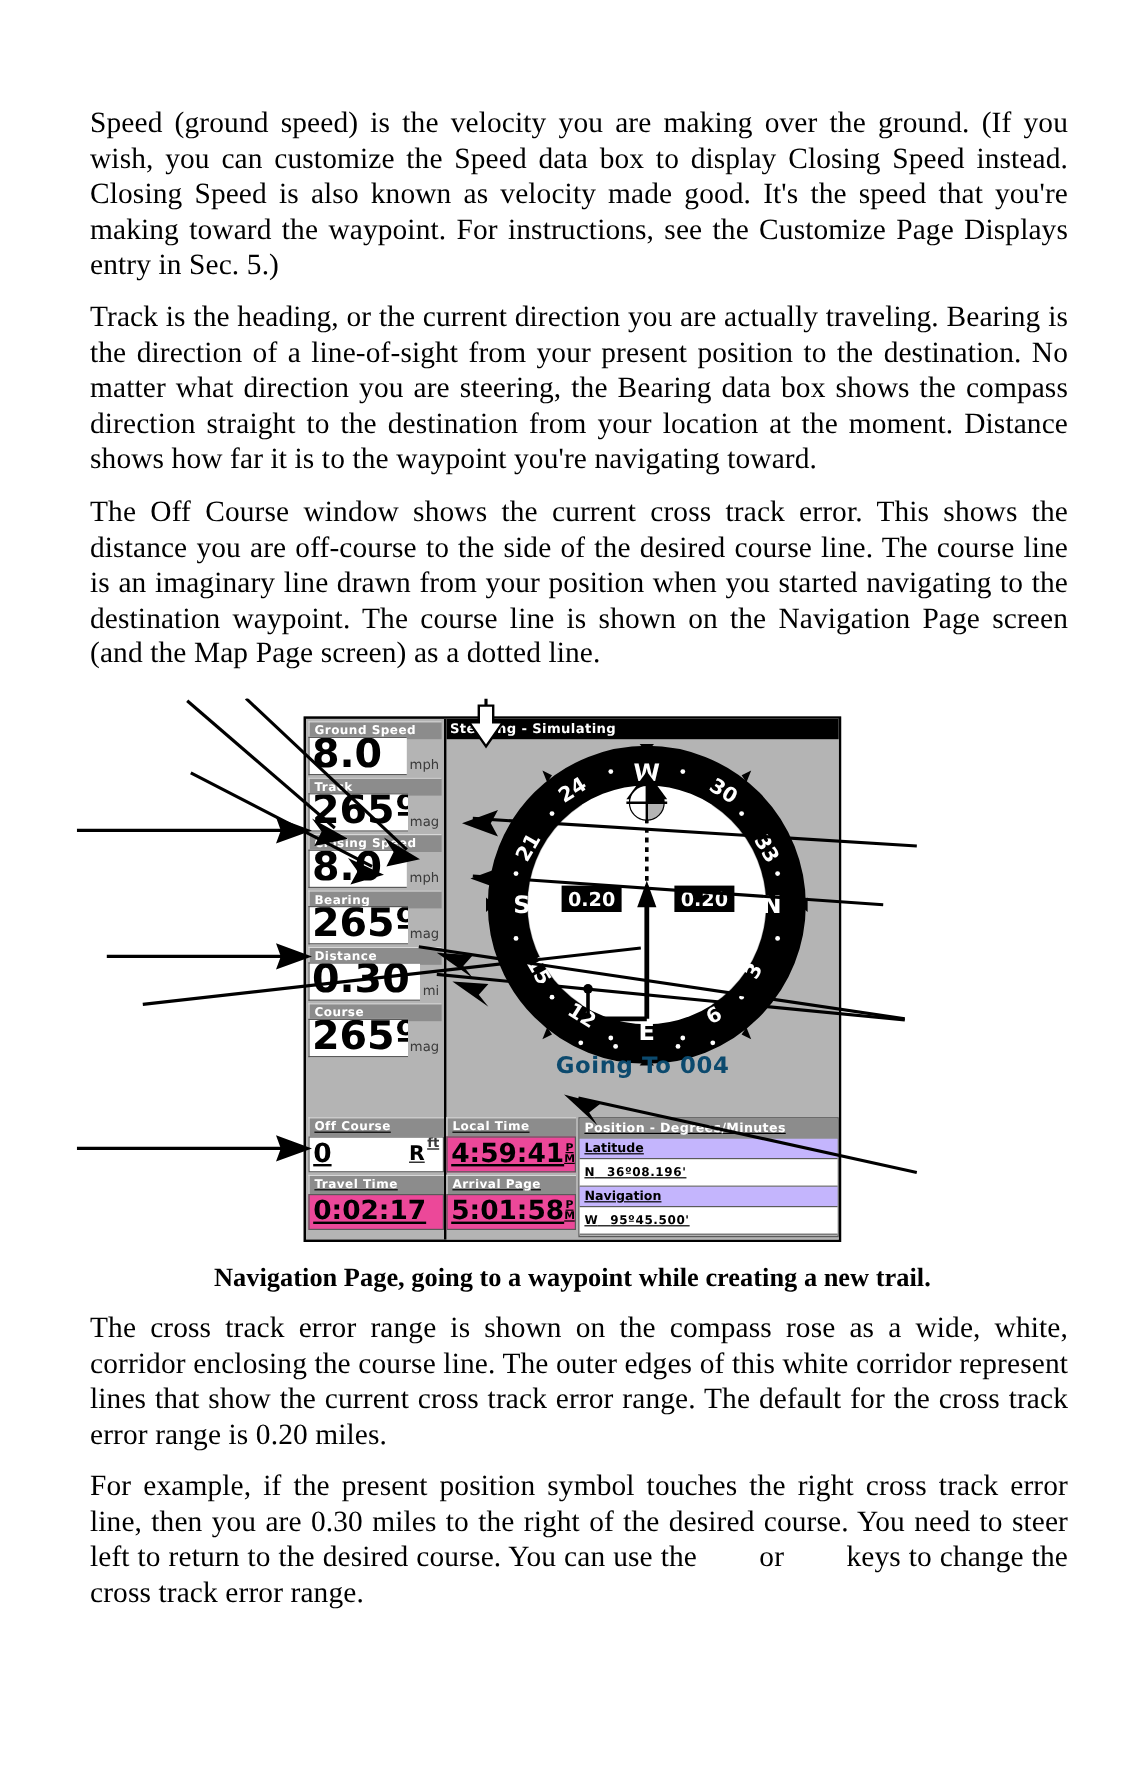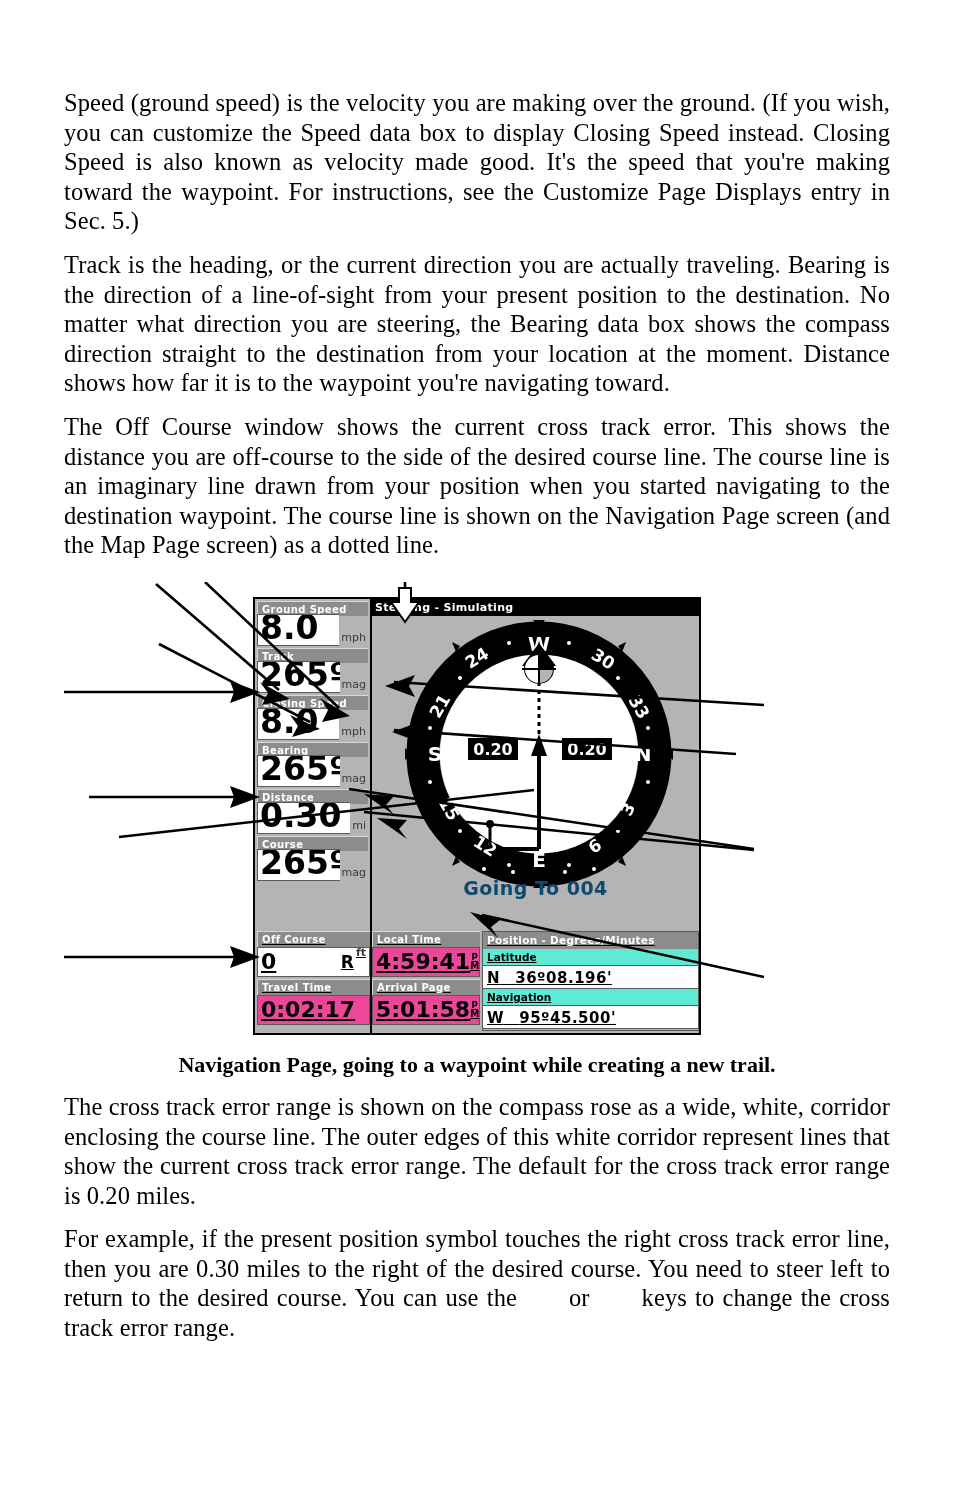--- a/index.html
+++ b/index.html
@@ -20,21 +20,21 @@
     top: 0;
     width: 826px;
     height: 1487px;
   }
 
   p.body-par {
     font-size: 24.5px;
     line-height: 29.6px;
     text-align: justify;
     text-justify: inter-word;
-    margin: 0 0 14px 0;
+    margin: 0 0 14px 11px;
     letter-spacing: 0.1px;
   }
   p.body-par:last-child { margin-bottom: 0; }
 
   
   .figure-wrap {
     position: relative;
     width: 826px;
     height: 470px;
     margin-top: 22px;
@@ -173,26 +173,26 @@
   .posbox { background:#b4b4b4; border:1px solid #5a5a5a; height:100px; }
   .pos-hdr {
     background:#8c8c8c; color:#fff;
     font-family:"DejaVu Sans", sans-serif; font-weight:bold;
     font-size:10.5px; line-height:17px; height:17px; padding-left:4px;
     letter-spacing:0.3px; white-space:nowrap; overflow:hidden;
   }
   .pos-sub {
     font-family:"DejaVu Sans", sans-serif; font-weight:bold;
     font-size:10.5px; line-height:16px; height:16px; padding-left:4px; color:#000;
-    background:#5eead4;
+    background:#c4b5fd;
   }
   .pos-val {
     background:#fff; border-top:1px solid #5a5a5a; border-bottom:1px solid #5a5a5a;
     font-family:"DejaVu Sans", sans-serif; font-weight:bold;
-    font-size:15px; line-height:24px; height:24px; padding-left:4px; white-space:nowrap;
+    font-size:10px; line-height:24px; height:24px; padding-left:4px; white-space:nowrap;
   }
   .pos-val .deg { letter-spacing:0.5px; }
 
   
   .gps-right {
     position: relative;
     flex: 1 1 auto;
     border-left: 2px solid #000;
     background: #b4b4b4;
     overflow: hidden;

